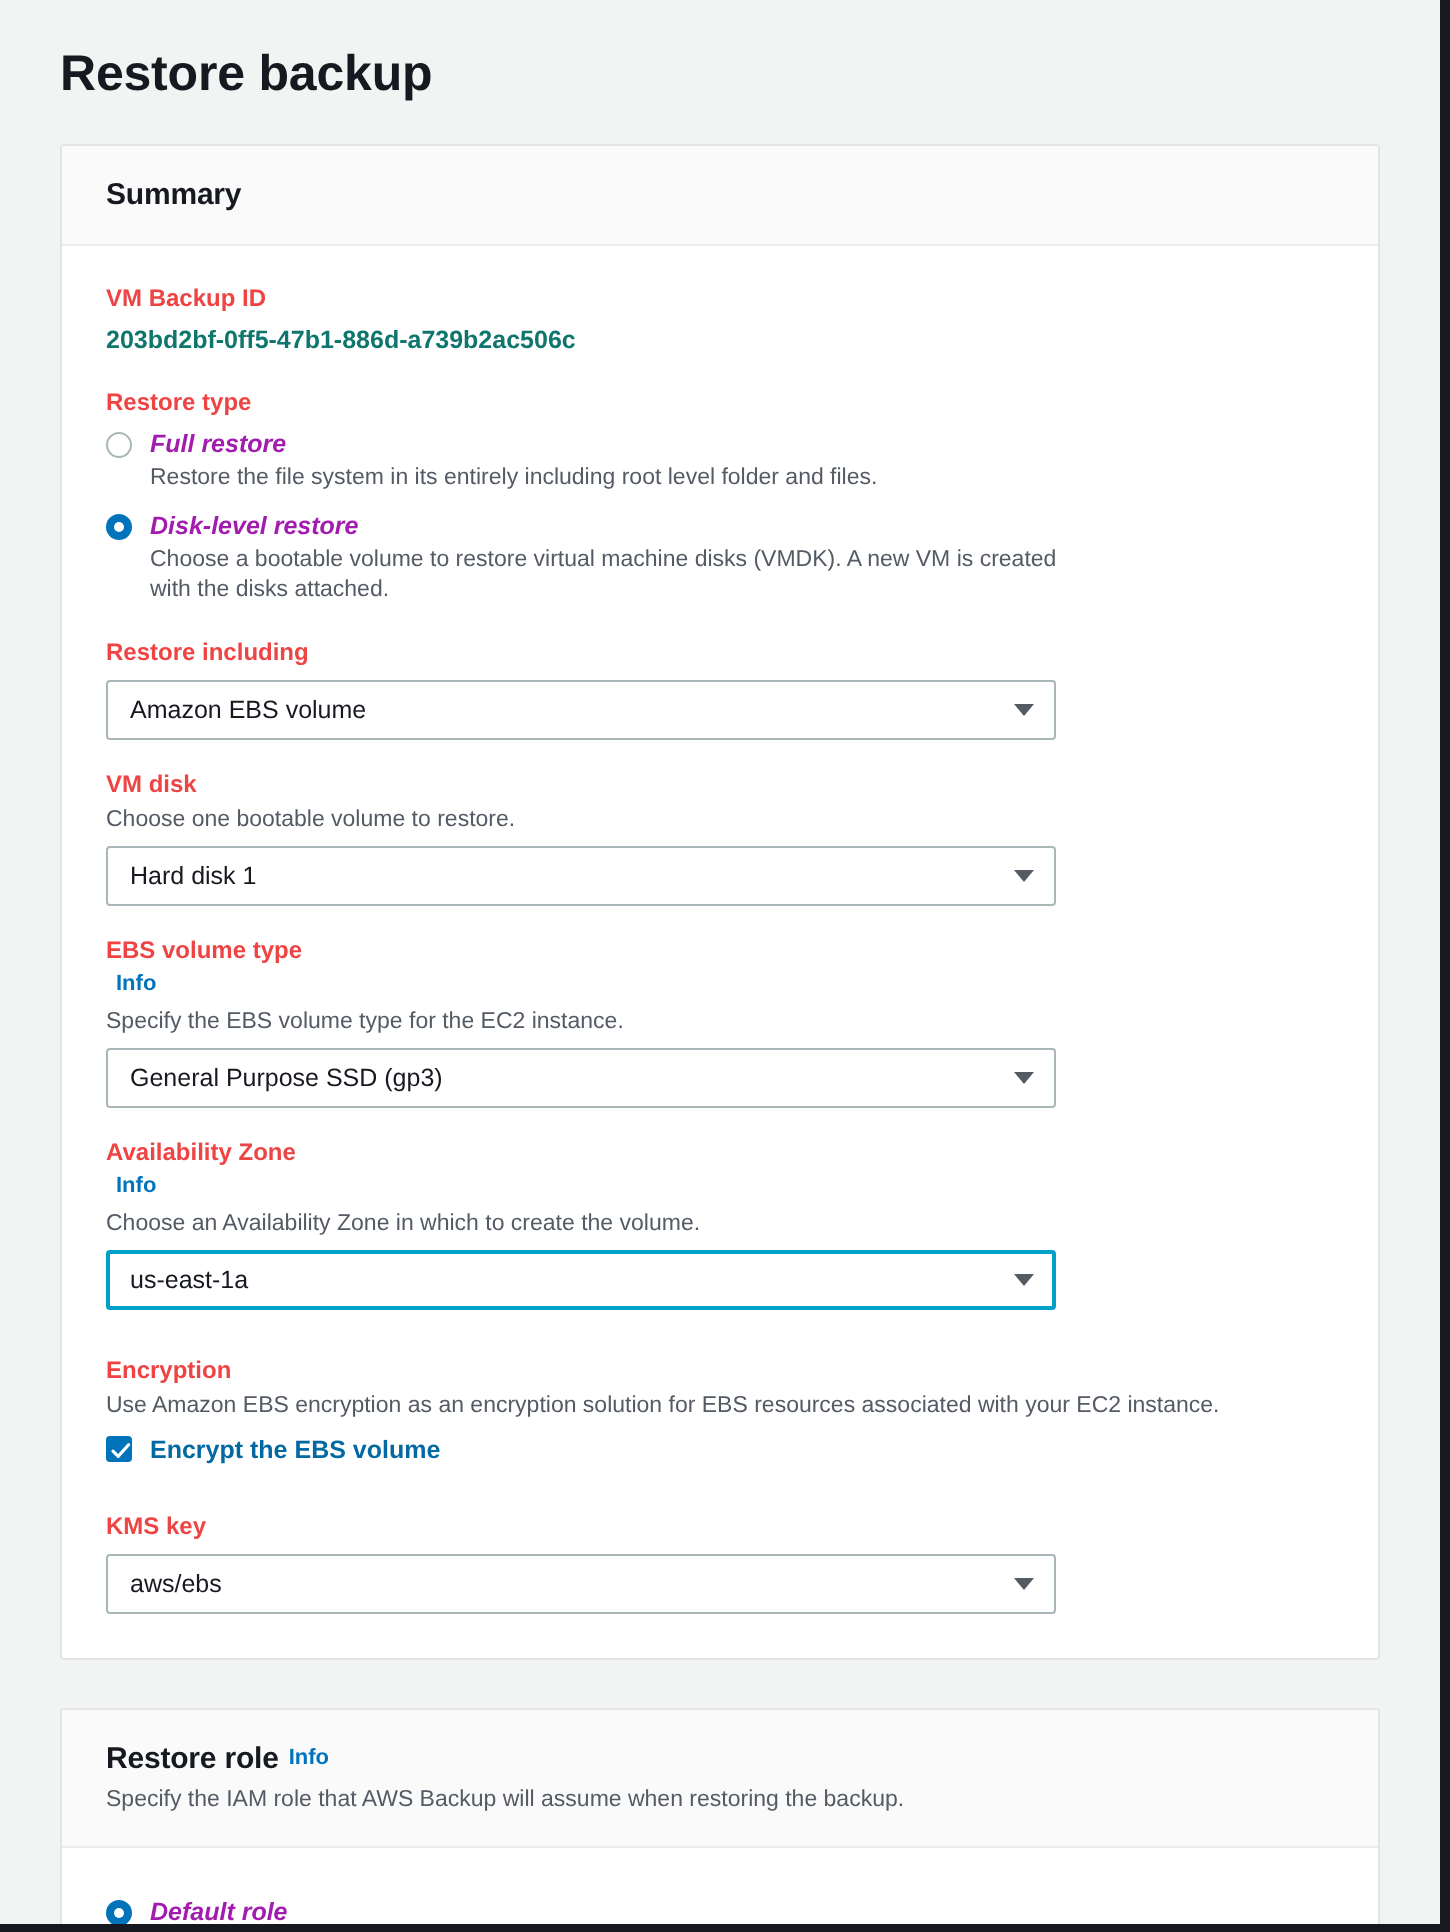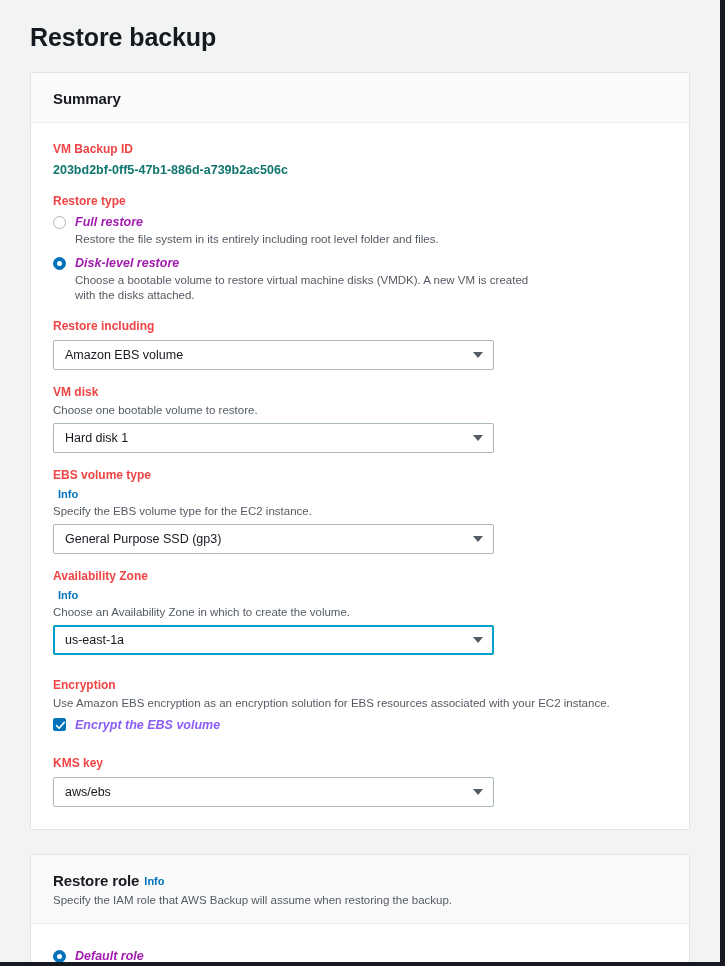--- a/index.html
+++ b/index.html
@@ -171,30 +171,29 @@
     border-radius: 2px;
     border: 1.5px solid #0073bb;
     background: #0073bb;
     flex: 0 0 13px;
     position: relative;
   }
   .check-mark svg { position: absolute; left: 1px; top: 1px; }
   .check-label {
     font-size: 12.5px;
     font-weight: bold;
-    color: #8b5cf6;
+    color: #0369a1;
     margin-left: 9px;
     line-height: 16px;
-    font-style: italic;
   }
 
   
   .select {
     margin-top: 5px;
-    width: 441px;
+    width: 475px;
     height: 30px;
     border: 1px solid #aab7b8;
     border-radius: 2px;
     background: #ffffff;
     display: flex;
     align-items: center;
     padding: 0 10px 0 11px;
     cursor: pointer;
   }
   .select.focused {

